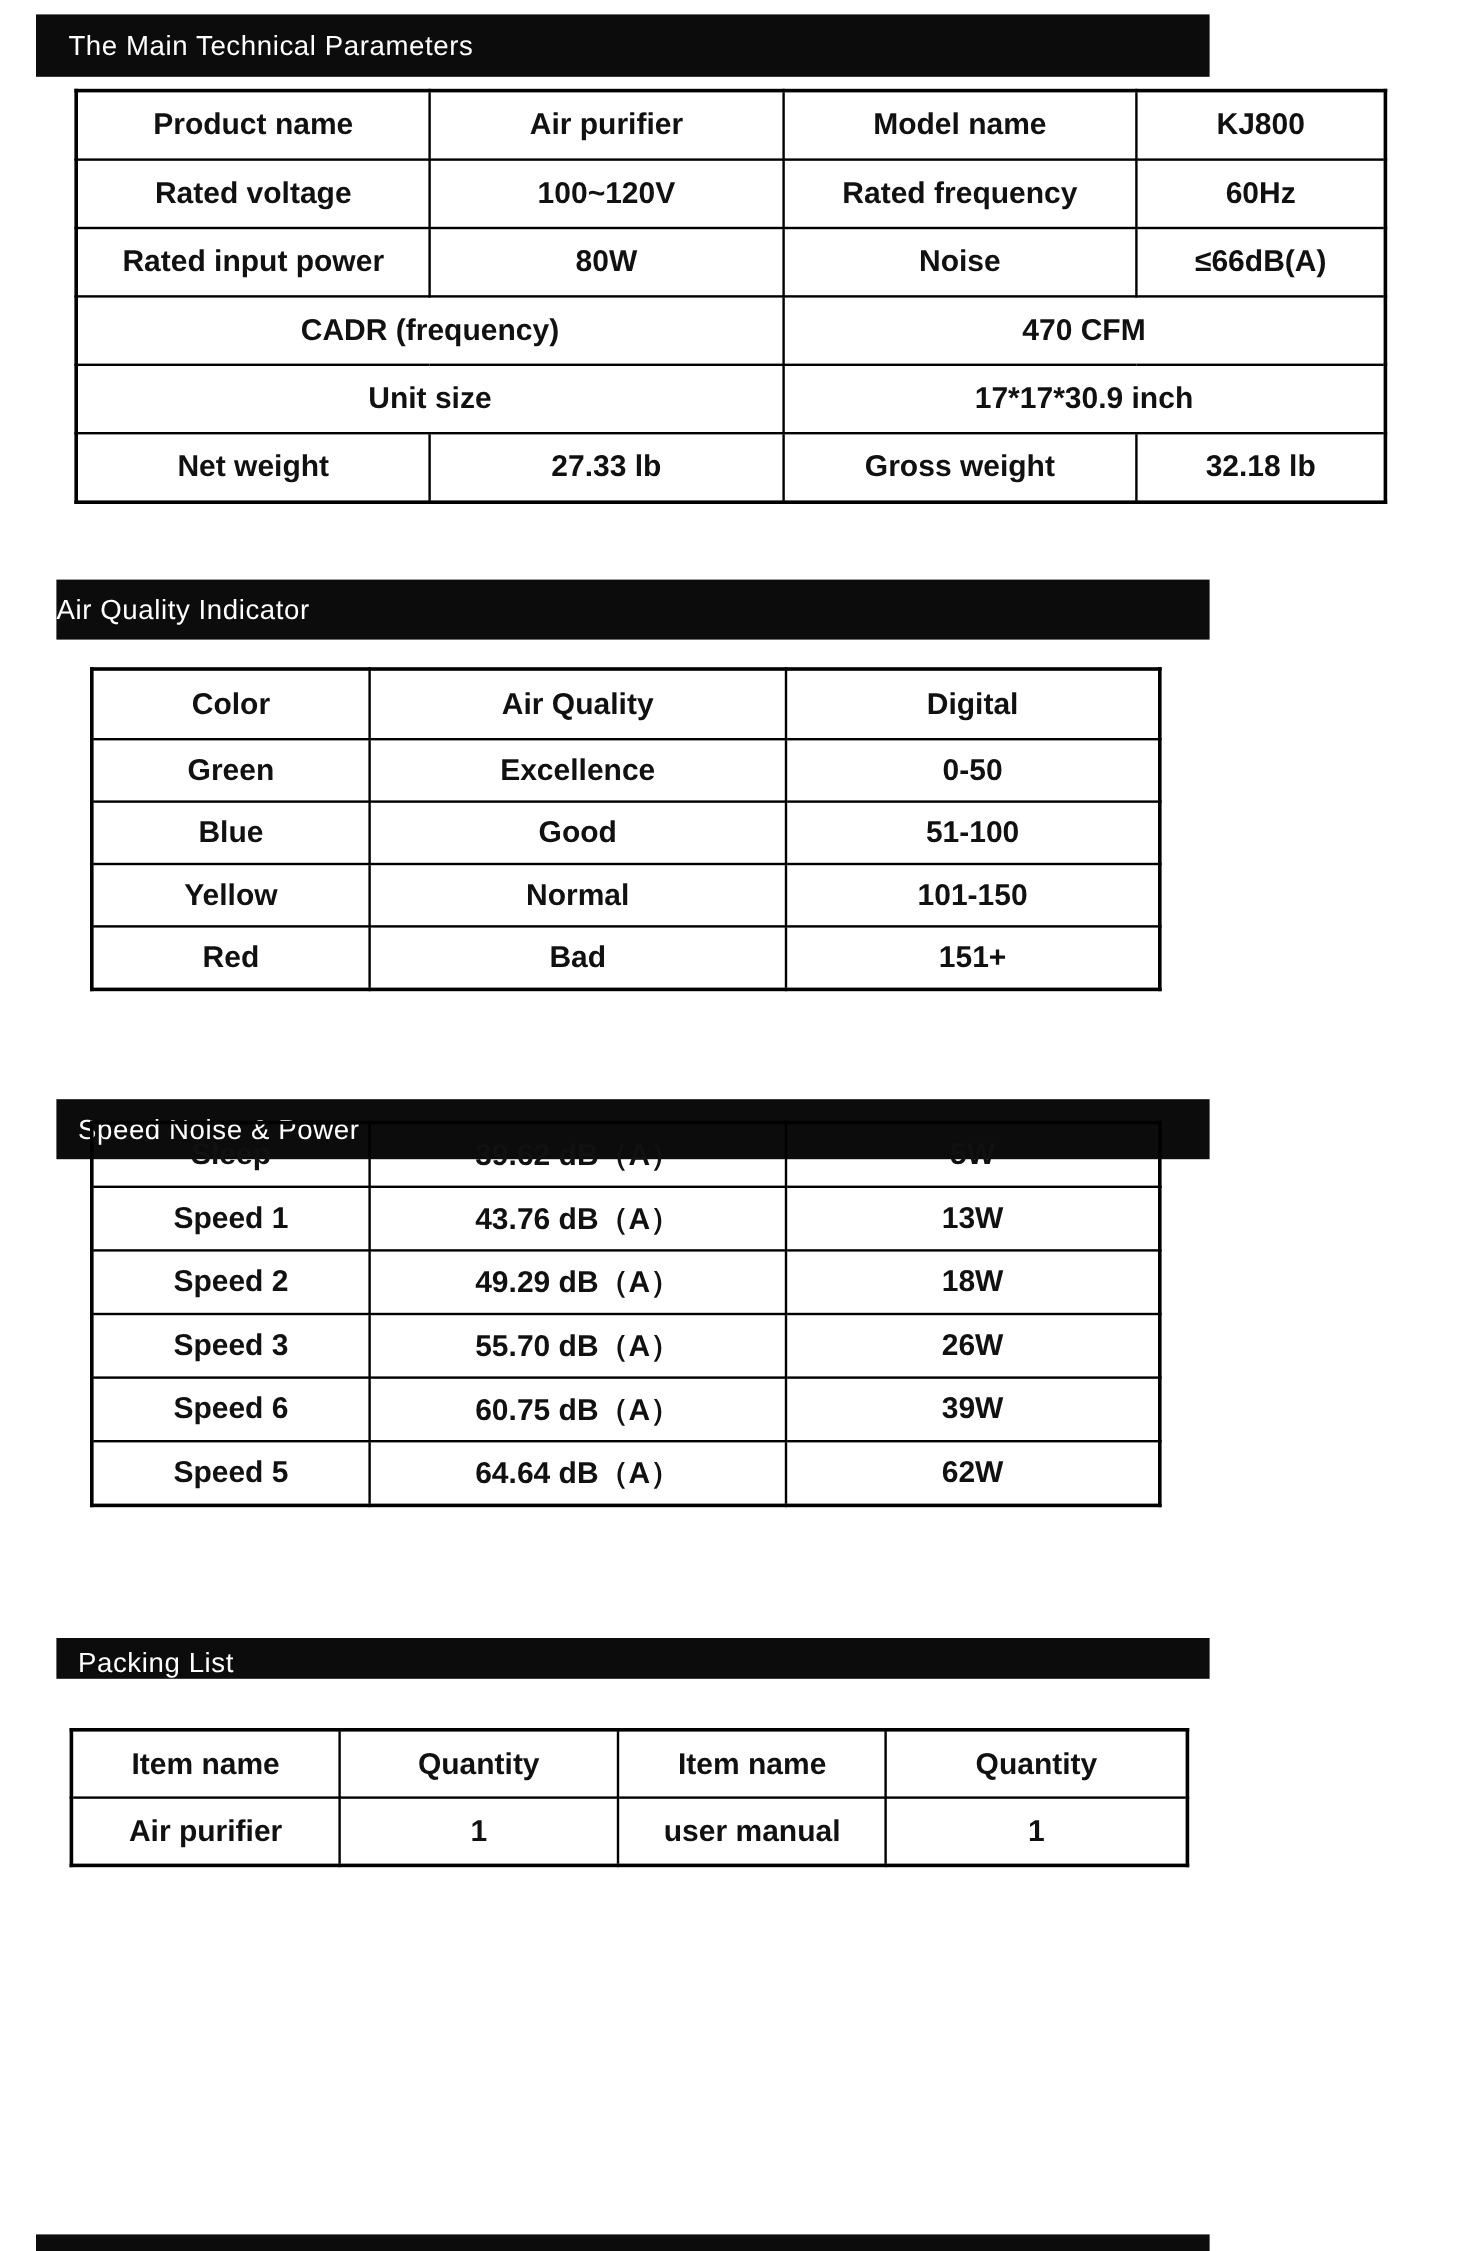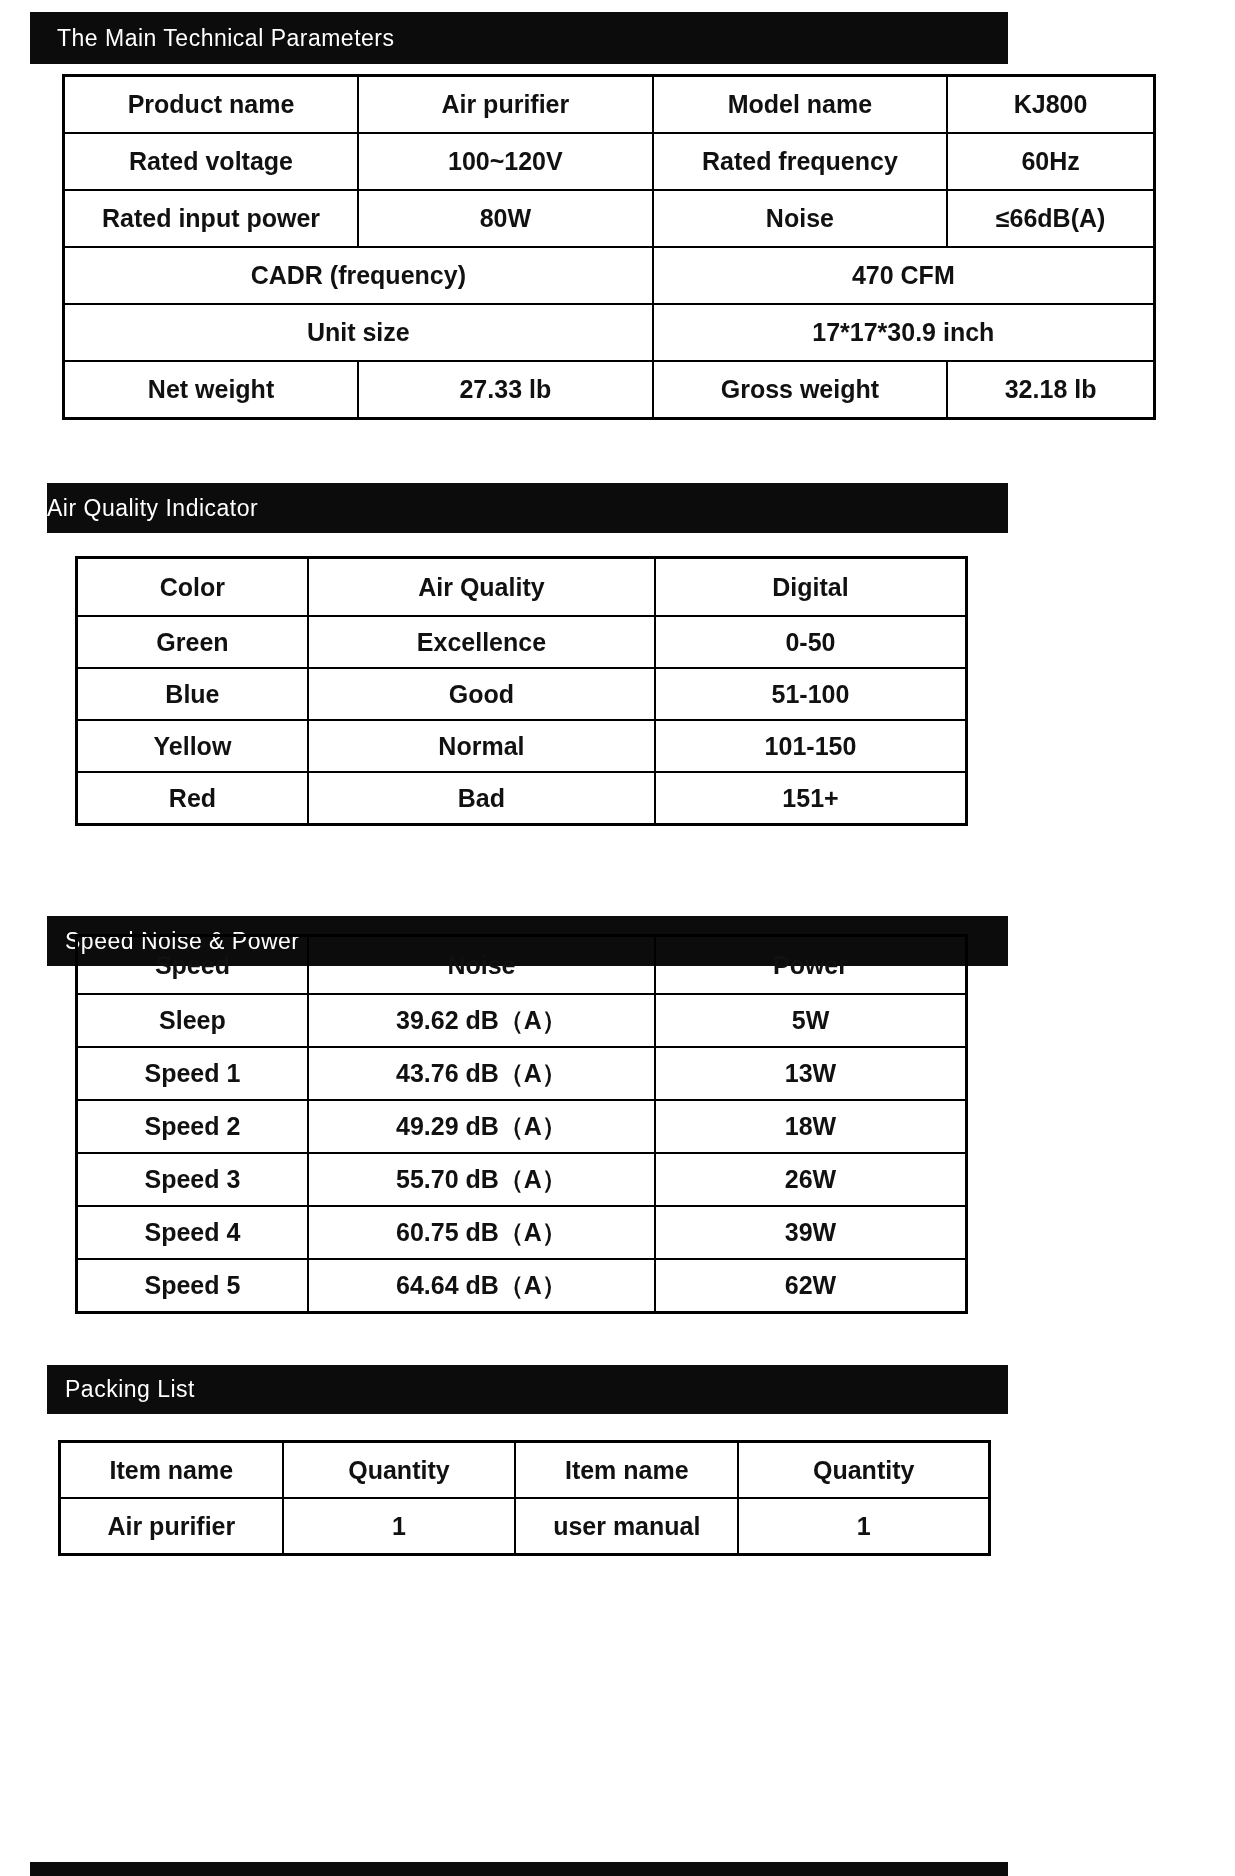--- a/index.html
+++ b/index.html
@@ -18,21 +18,21 @@
     display: flex;
     align-items: center;
     box-sizing: border-box;
     font-size: 23px;
     font-weight: 400;
     letter-spacing: 0.5px;
   }
   #bar-main { left: 30px; top: 12px;  width: 978px; height: 52px; padding-left: 27px; }
   #bar-air  { left: 47px; top: 483px; width: 961px; height: 50px; }
   #bar-speed{ left: 47px; top: 916px; width: 961px; height: 50px; padding-left: 18px; }
-  #bar-pack { left: 47px; top: 1365px;width: 961px; height: 49px; padding-left: 18px; }
+  #bar-pack { left: 47px; top: 1365px;width: 961px; height: 34px; padding-left: 18px; align-items: flex-end; }
   #bar-next {
     position: absolute;
     left: 30px; top: 1862px; width: 978px; height: 14px;
     background: #0c0c0c;
   }
   table {
     position: absolute;
     border-collapse: collapse;
     table-layout: fixed;
     border: 3px solid #000000;
@@ -152,25 +152,20 @@
   <span>Speed Noise &amp; Power</span>
 </div>
 
 <table id="tbl-speed">
   <colgroup>
     <col style="width:26%">
       <col style="width:39%">
       <col style="width:35%">
   </colgroup>
   <tbody>
-      <tr class="hdr">
-    <td>Speed</td>
-    <td>Noise</td>
-    <td>Power</td>
-  </tr>
   <tr>
     <td>Sleep</td>
     <td>39.62 dB（A）</td>
     <td>5W</td>
   </tr>
   <tr>
     <td>Speed 1</td>
     <td>43.76 dB（A）</td>
     <td>13W</td>
   </tr>
@@ -178,21 +173,21 @@
     <td>Speed 2</td>
     <td>49.29 dB（A）</td>
     <td>18W</td>
   </tr>
   <tr>
     <td>Speed 3</td>
     <td>55.70 dB（A）</td>
     <td>26W</td>
   </tr>
   <tr>
-    <td>Speed 4</td>
+    <td>Speed 6</td>
     <td>60.75 dB（A）</td>
     <td>39W</td>
   </tr>
   <tr>
     <td>Speed 5</td>
     <td>64.64 dB（A）</td>
     <td>62W</td>
   </tr>
 </tbody>
   </table>

